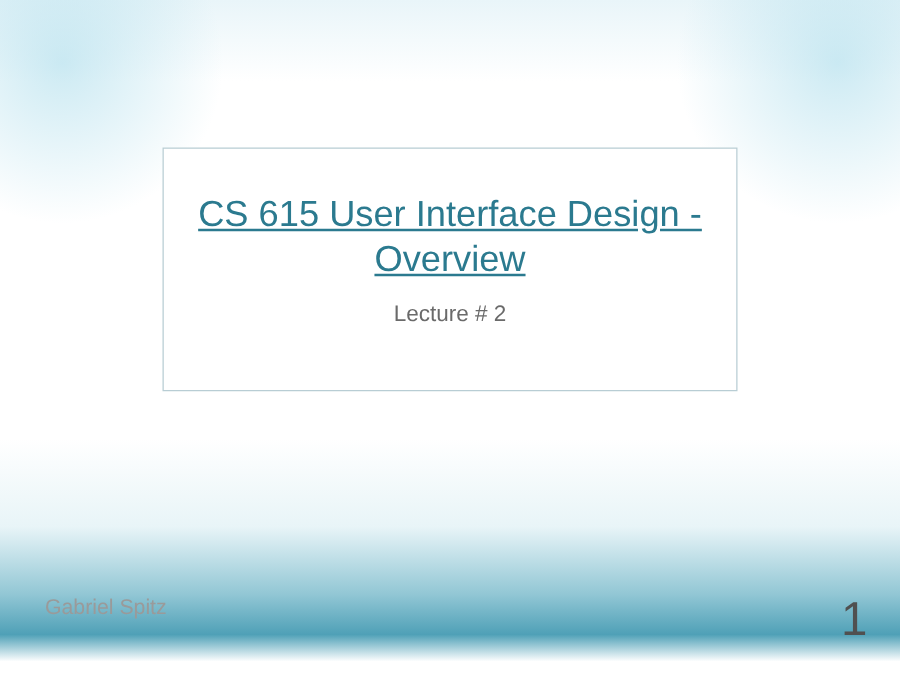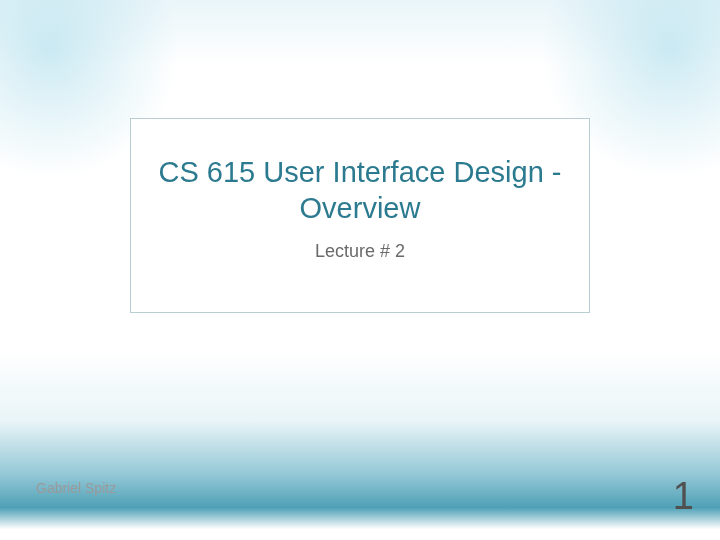--- a/index.html
+++ b/index.html
@@ -52,31 +52,32 @@
       background: #ffffff;
       text-align: center;
       padding: 35px 20px 20px 20px;
     }
     .title {
       font-size: 29px;
       font-weight: 400;
       color: #2b7a8f;
       line-height: 1.25;
       margin-bottom: 14px;
+      text-decoration: underline;
     }
     .subtitle {
       font-size: 18px;
       font-weight: 400;
       color: #6a6a6a;
     }
     .author {
       position: absolute;
       bottom: 44px;
       left: 36px;
-      font-size: 14px;
+      font-size: 17px;
       color: #9a9a9a;
     }
     .page-number {
       position: absolute;
       bottom: 22px;
       right: 26px;
       font-size: 38px;
       font-weight: 400;
       color: #505050;
     }

